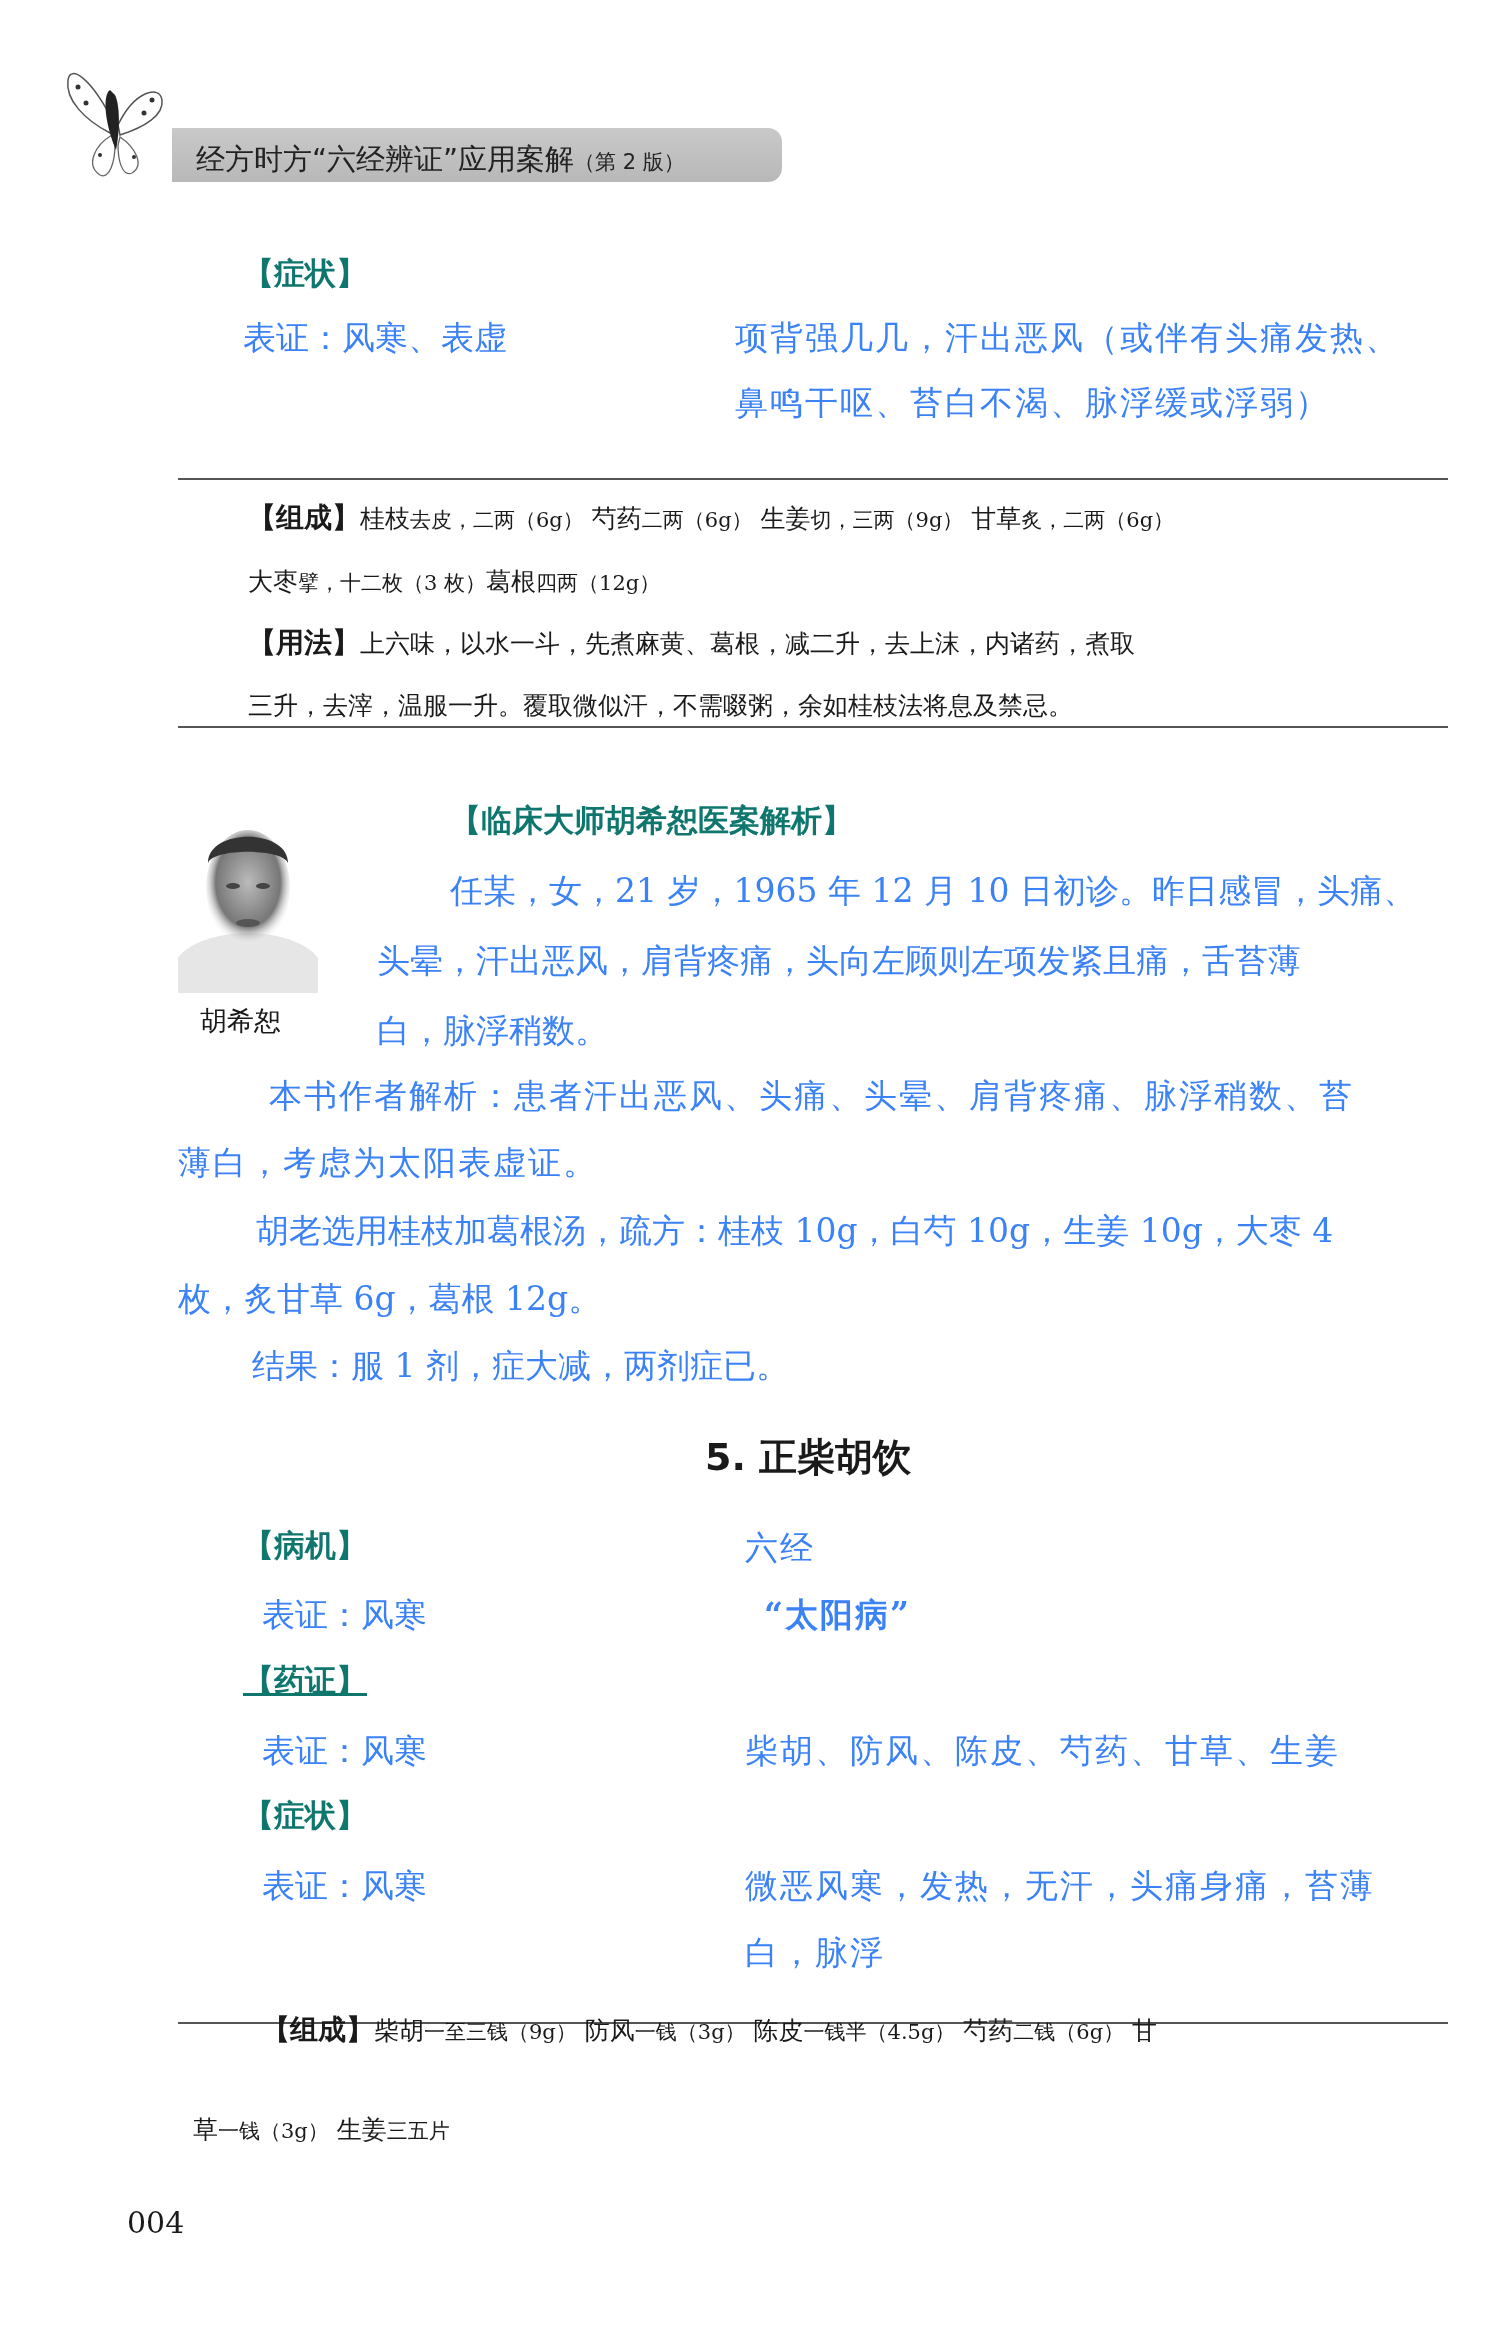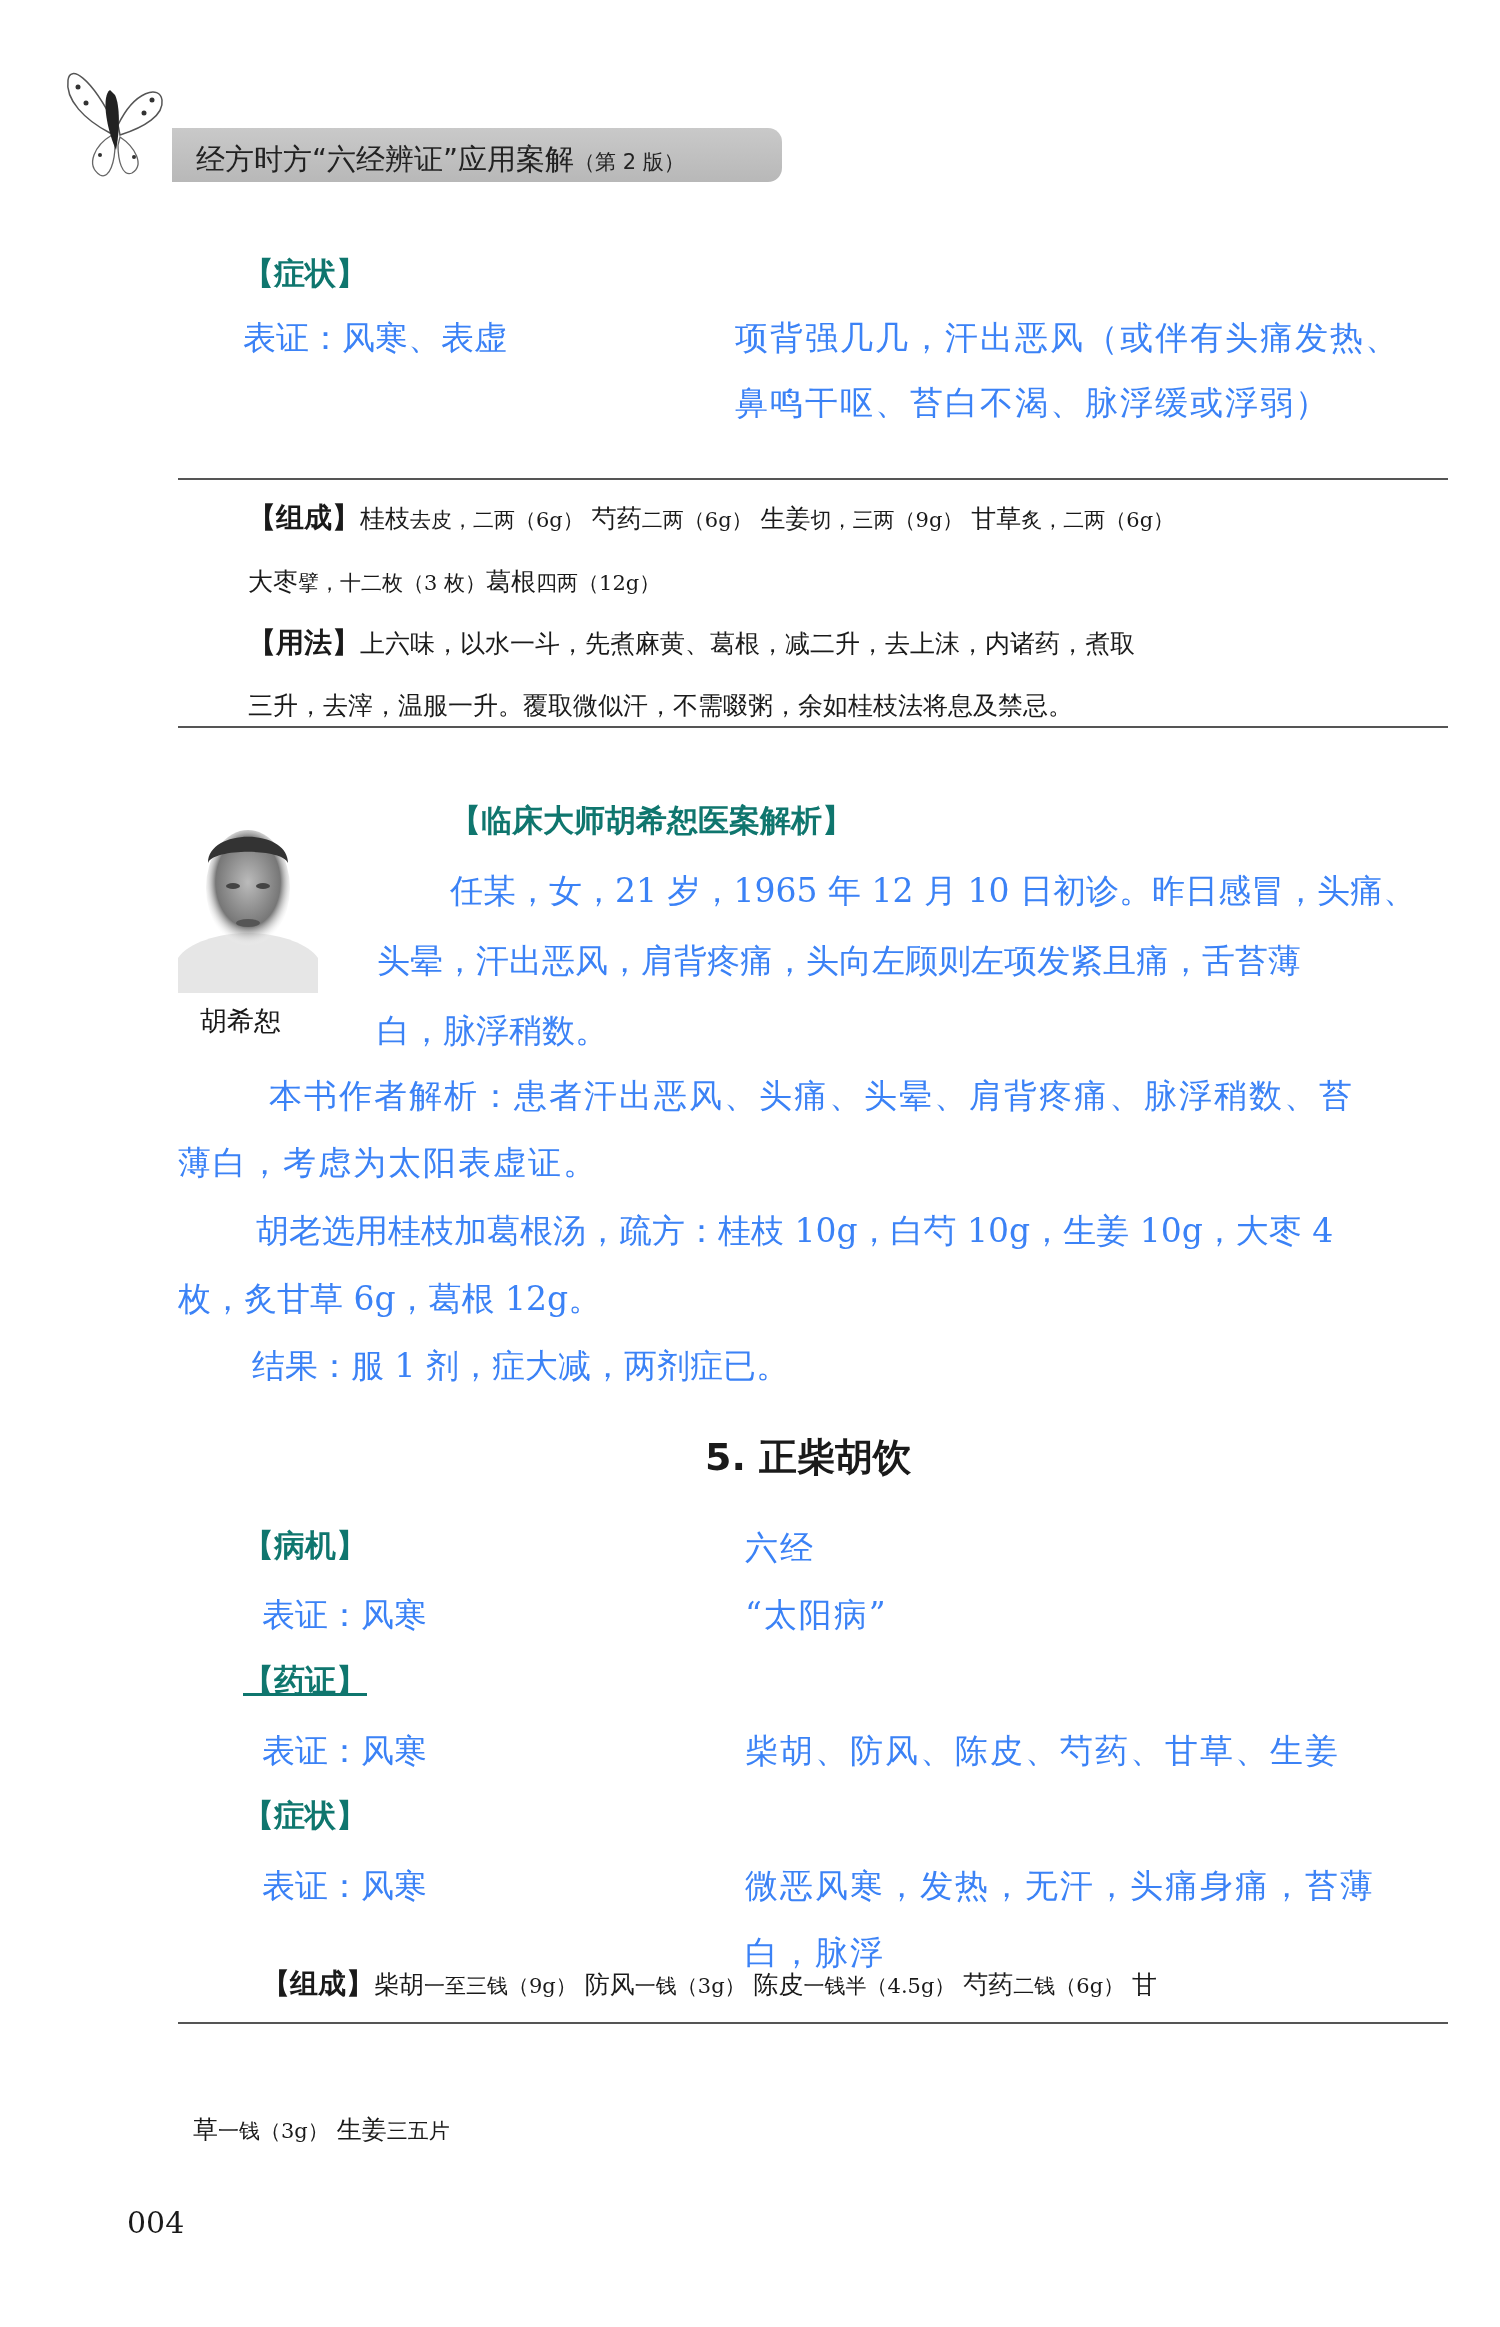--- a/index.html
+++ b/index.html
@@ -124,34 +124,34 @@
 <div class="abs body-text" style="left:256px; top:1198px;">胡老选用桂枝加葛根汤，疏方：桂枝 10g，白芍 10g，生姜 10g，大枣 4</div>
 <div class="abs body-text" style="left:178px; top:1266px;">枚，炙甘草 6g，葛根 12g。</div>
 
 <div class="abs body-text" style="left:252px; top:1333px;">结果：服 1 剂，症大减，两剂症已。</div>
 
 <div class="abs section-title" style="left:705px; top:1432px;">5. 正柴胡饮</div>
 
 <div class="abs h-label" style="left:243px; top:1525px;">【病机】</div>
 <div class="abs body-text kai" style="left:745px; top:1515px;">六经</div>
 <div class="abs body-text" style="left:262px; top:1582px;">表证：风寒</div>
-<div class="abs body-text kai" style="left:745px; top:1582px;">“太阳病”</div>
+<div class="abs body-text kai" style="left:764px; top:1582px;font-weight:bold;">“太阳病”</div>
 
 <div class="abs h-label" style="left:243px; top:1660px;text-decoration:underline;">【药证】</div>
 <div class="abs body-text" style="left:262px; top:1718px;">表证：风寒</div>
 <div class="abs body-text kai" style="left:745px; top:1718px;">柴胡、防风、陈皮、芍药、甘草、生姜</div>
 
 <div class="abs h-label" style="left:243px; top:1795px;">【症状】</div>
 <div class="abs body-text" style="left:262px; top:1853px;">表证：风寒</div>
 <div class="abs body-text kai" style="left:745px; top:1853px;">微恶风寒，发热，无汗，头痛身痛，苔薄</div>
 <div class="abs body-text kai" style="left:745px; top:1920px;">白，脉浮</div>
 
 <div class="abs rule" style="left:178px; top:2022px; width:1270px;"></div>
 
-<div class="abs small-text" style="left:262px; top:1954px;">
+<div class="abs small-text" style="left:262px; top:2000px;">
   <b>【组成】</b><span>柴胡</span><span class="tiny">一至三钱（9g）</span>
   <span>防风</span><span class="tiny">一钱（3g）</span>
   <span>陈皮</span><span class="tiny">一钱半（4.5g）</span>
   <span>芍药</span><span class="tiny">二钱（6g）</span>
   <span>甘</span>
 </div>
 <div class="abs small-text" style="left:193px; top:2100px;">
   <span>草</span><span class="tiny">一钱（3g）</span>
   <span>生姜</span><span class="tiny">三五片</span>
 </div>

